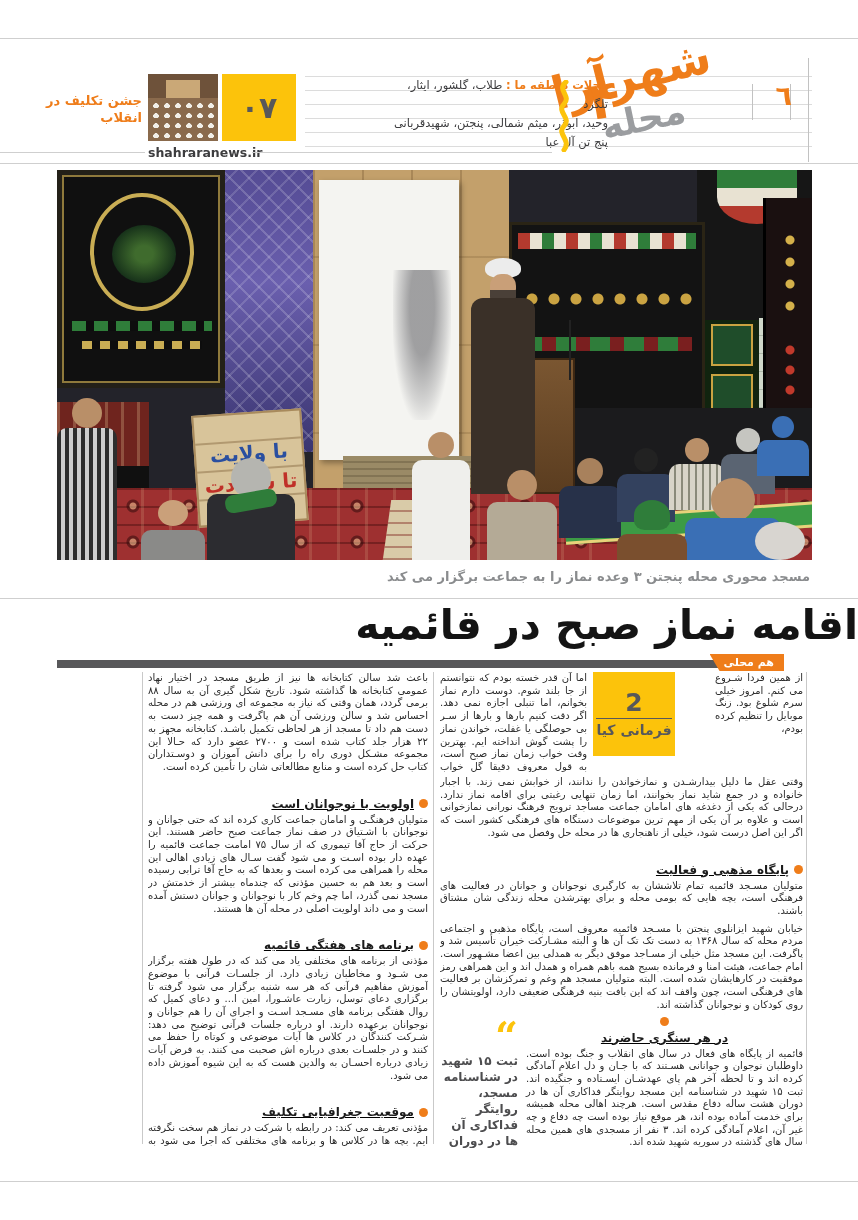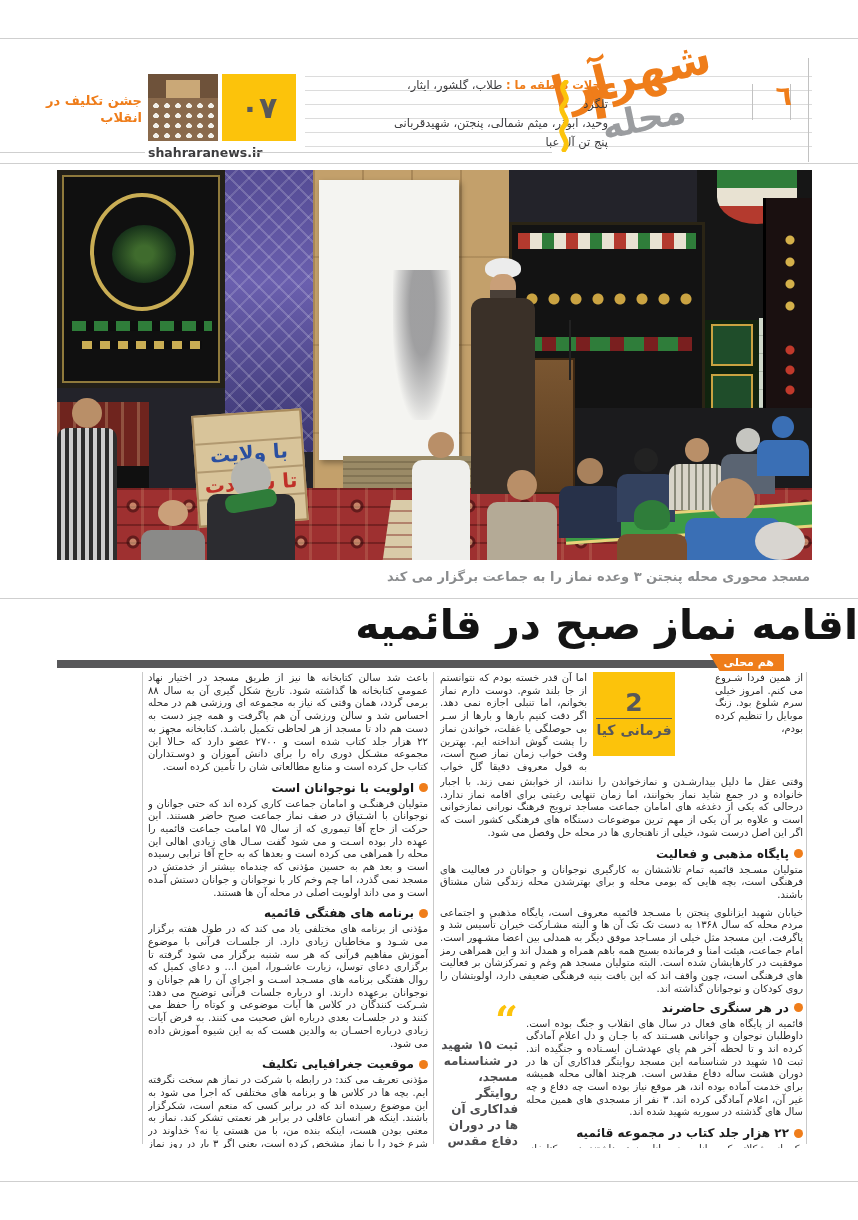--- a/index.html
+++ b/index.html
@@ -85,21 +85,21 @@
   #headline{position:absolute;left:0;top:601px;width:858px;text-align:right;direction:rtl;font-size:41px;font-weight:bold;color:#141414;letter-spacing:-1px;}
   #tagrow{position:absolute;left:57px;top:654px;width:727px;height:18px;text-decoration:underline;}
   #tagrow .bar{position:absolute;left:0;top:6px;width:676px;height:8px;background:#58585a;}
   #tag{position:absolute;right:0;top:0;height:17px;background:#ef7d1a;color:#fff;font-size:11px;font-weight:bold;
        padding:2px 10px 0 14px;direction:rtl;clip-path:polygon(0 0,100% 0,100% 100%,10px 100%);}
   
   .colrule{position:absolute;width:1px;background:#c9c9c9;top:672px;height:472px;}
   #colA{position:absolute;left:440px;top:672px;width:363px;height:476px;overflow:hidden;direction:rtl;}
   #colB{position:absolute;left:148px;top:672px;width:280px;height:476px;overflow:hidden;direction:rtl;}
   .body-p{font-size:10px;line-height:12.7px;text-align:justify;color:#2b2b2b;margin:0 0 5px 0;}
-  .sec-h{display:flex;align-items:center;gap:5px;margin:7px 0 3px 0;direction:rtl;}
+  .sec-h{display:flex;align-items:center;gap:5px;margin:23px 0 3px 0;direction:rtl;text-decoration:underline;}
   .sec-h .dot{width:9px;height:9px;border-radius:50%;background:#ef7d1a;flex:0 0 auto;}
   .sec-h .txt{font-size:12px;font-weight:bold;color:#1c1c1c;}
   #intro-wrap{display:flex;direction:rtl;gap:6px;height:100px;overflow:hidden;margin-bottom:4px;}
   #intro-right{flex:0 0 88px;margin-left:34px;}
   #author-box{flex:0 0 82px;height:84px;background:#fcc30b;display:flex;flex-direction:column;align-items:center;justify-content:center;gap:3px;}
   #author-box .num{font-size:25px;font-weight:bold;color:#58585a;line-height:24px;}
   #author-box .nm{font-size:14px;font-weight:bold;color:#58585a;border-top:1.5px solid #58585a;padding-top:3px;}
   #intro-left{flex:1 1 auto;}
   #quote-block{float:left;width:78px;margin:4px 8px 2px 0;padding-top:2px;}
   #quote-block .qmark{font-family:"DejaVu Serif",serif;font-size:40px;line-height:26px;color:#fcc30b;font-weight:bold;}
@@ -295,21 +295,21 @@
     </div>
     <p class="body-p">متولیان مسـجد قائمیه تمام تلاششان به کارگیری نوجوانان و جوانان در فعالیت های فرهنگی است، بچه هایی که بومی محله و برای بهترشدن محله زندگی شان مشتاق باشند.</p>
     <p class="body-p">خیابان شهید ایزانلوی پنجتن با مسـجد قائمیه معروف است، پایگاه مذهبی و اجتماعی مردم محله که سال ۱۳۶۸ به دست تک تک آن ها و البته مشـارکت خیران تأسیس شد و پاگرفت. این مسجد مثل خیلی از مسـاجد موفق دیگر به همدلی بین اعضا مشـهور است. امام جماعت، هیئت امنا و فرمانده بسیج همه باهم همراه و همدل اند و این همراهی رمز موفقیت در کارهایشان شده است. البته متولیان مسجد هم وغم و تمرکزشان بر فعالیت های فرهنگی است، چون واقف اند که این بافت بنیه فرهنگی ضعیفی دارد، اولویتشان را روی کودکان و نوجوانان گذاشته اند.</p>
 
     <div>
       <div id="quote-block">
         <div class="qmark">“</div>
         <div class="qtext">ثبت ۱۵ شهید در شناسنامه مسجد، روایتگر فداکاری آن ها در دوران دفاع مقدس است</div>
 
       </div>
-      <div class="sec-h" style="margin-top:2px;">
+      <div class="sec-h" style="margin-top:2px;flex-direction:column;">
         <span class="dot"></span>
         <span class="txt">در هر سنگری حاضرند</span>
       </div>
       <p class="body-p">قائمیه از پایگاه های فعال در سال های انقلاب و جنگ بوده است. داوطلبان نوجوان و جوانانی هسـتند که با جـان و دل اعلام آمادگی کرده اند و تا لحظه آخر هم پای عهدشـان ایسـتاده و جنگیده اند. ثبت ۱۵ شهید در شناسنامه این مسجد روایتگر فداکاری آن ها در دوران هشت ساله دفاع مقدس است. هرچند اهالی محله همیشه برای خدمت آماده بوده اند، هر موقع نیاز بوده است چه دفاع و چه غیر آن، اعلام آمادگی کرده اند. ۳ نفر از مسجدی های همین محله سال های گذشته در سوریه شهید شده اند.</p>
       <div class="sec-h">
         <span class="dot"></span>
         <span class="txt">۲۲ هزار جلد کتاب در مجموعه قائمیه</span>
       </div>
       <p class="body-p">یکی از مشکلاتی که جوانان و نوجوانان پنجتن داشتند، دوری کتابخانه های عمومی و مرکزی آسـتان قدس رضوی از این محله بود. ضرورتی که برای پاگرفتن کتابخانه احساس می شد،</p>
     </div>

